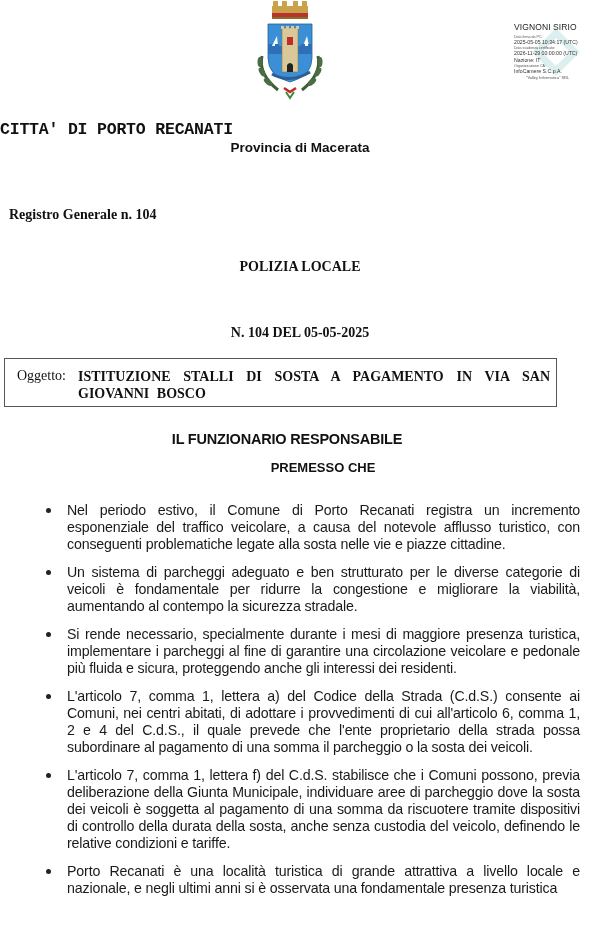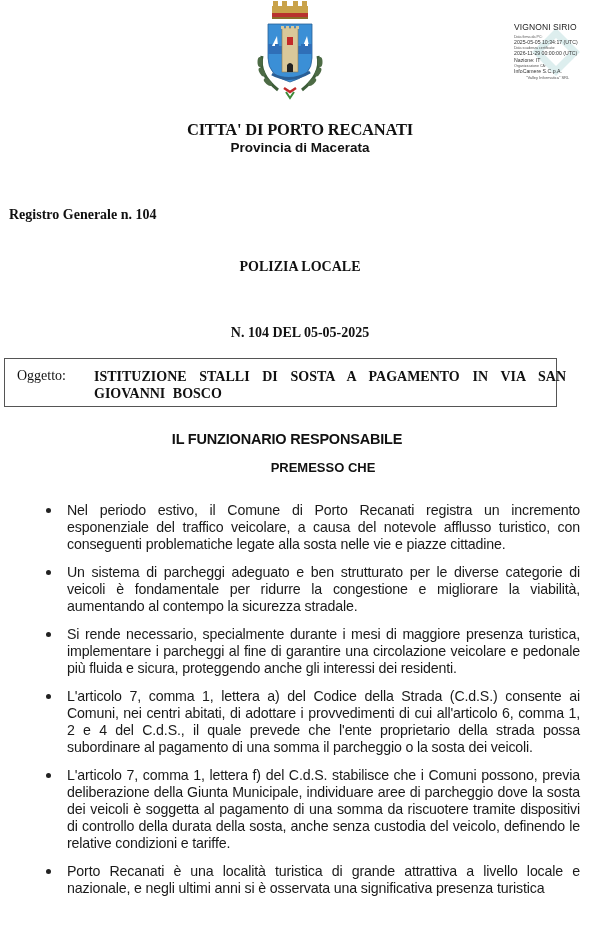--- a/index.html
+++ b/index.html
@@ -11,31 +11,31 @@
 
   
   .stamp { position: absolute; left: 512px; top: 18px; width: 88px; height: 78px; }
   .stamp-watermark { position: absolute; left: 18px; top: 8px; width: 52px; height: 52px; opacity: 0.18; }
   .stamp-name { position: absolute; left: 2px; top: 4px; font-family: "Liberation Sans", sans-serif; font-size: 8.5px; color: #222; letter-spacing: 0.1px; white-space: nowrap; }
   .stamp-line { position: absolute; left: 2px; font-family: "Liberation Sans", sans-serif; color: #333; white-space: nowrap; }
   .stamp-lbl { font-size: 3.6px; color: #555; }
   .stamp-val { font-size: 5.2px; }
 
   
-  .city { position: absolute; left: 0; width: 600px; text-align: center; top: 120px; font-family: Liberation Serif, serif; font-weight: bold; font-size: 16.5px; letter-spacing: -0.2px; }
+  .city { position: absolute; left: 0; width: 600px; text-align: left; top: 120px; font-family: Liberation Mono, monospace; font-weight: bold; font-size: 16.5px; letter-spacing: -0.2px; }
   .province { position: absolute; left: 0; width: 600px; text-align: center; top: 140px; font-family: "Liberation Sans", sans-serif; font-weight: bold; font-size: 13.5px; }
 
   .registro { position: absolute; left: 9px; top: 207px; font-family: "Liberation Serif", serif; font-weight: bold; font-size: 14px; }
 
   .ordinanza { position: absolute; left: 0; width: 600px; text-align: center; top: 258px; font-family: "Liberation Serif", serif; font-weight: bold; font-size: 14px; line-height: 17px; }
   .ordnum { position: absolute; left: 0; width: 600px; text-align: center; top: 325px; font-family: "Liberation Serif", serif; font-weight: bold; font-size: 14px; }
 
   .oggetto-box { position: absolute; left: 4px; top: 358px; width: 553px; height: 49px; border: 1px solid #555; box-sizing: border-box; }
   .oggetto-label { position: absolute; left: 12px; top: 9px; font-family: "Liberation Serif", serif; font-weight: normal; font-size: 14px; }
-  .oggetto-text { position: absolute; left: 73px; top: 9px; width: 472px; font-family: "Liberation Serif", serif; font-weight: bold; font-size: 14px; line-height: 17px; text-align: justify; text-align-last: left; word-spacing: 4px; margin-left: 16px; }
+  .oggetto-text { position: absolute; left: 73px; top: 9px; width: 472px; font-family: "Liberation Serif", serif; font-weight: bold; font-size: 14px; line-height: 17px; text-align: justify; text-align-last: left; word-spacing: 4px; }
 
   .funz { position: absolute; left: 0; width: 574px; text-align: center; top: 431px; font-family: "Liberation Sans", sans-serif; font-weight: bold; font-size: 14.5px; letter-spacing: -0.2px; }
   .premesso { position: absolute; left: 0; width: 574px; text-align: center; top: 460px; font-family: "Liberation Sans", sans-serif; font-weight: bold; font-size: 13px; padding-left: 36px; }
 
   .list { position: absolute; left: 0; top: 487px; width: 600px; margin: 15px; padding: 0; list-style: none; }
   .item { position: relative; margin: 0 0 11px 0; }
   .bullet { position: absolute; left: 31px; top: 6px; width: 5px; height: 5px; border-radius: 50%; background: #222; }
   .item-text { margin-left: 52px; width: 513px; font-family: "Liberation Sans", sans-serif; font-size: 14.2px; line-height: 17px; text-align: justify; letter-spacing: -0.15px; color: #1a1a1a; }
 </style>
 </head>
@@ -139,17 +139,17 @@
     <li class="item">
       <span class="bullet"></span>
       <div class="item-text">L'articolo 7, comma 1, lettera a) del Codice della Strada (C.d.S.) consente ai Comuni, nei centri abitati, di adottare i provvedimenti di cui all'articolo 6, comma 1, 2 e 4 del C.d.S., il quale prevede che l'ente proprietario della strada possa subordinare al pagamento di una somma il parcheggio o la sosta dei veicoli.</div>
     </li>
     <li class="item">
       <span class="bullet"></span>
       <div class="item-text">L'articolo 7, comma 1, lettera f) del C.d.S. stabilisce che i Comuni possono, previa deliberazione della Giunta Municipale, individuare aree di parcheggio dove la sosta dei veicoli è soggetta al pagamento di una somma da riscuotere tramite dispositivi di controllo della durata della sosta, anche senza custodia del veicolo, definendo le relative condizioni e tariffe.</div>
     </li>
     <li class="item">
       <span class="bullet"></span>
-      <div class="item-text">Porto Recanati è una località turistica di grande attrattiva a livello locale e nazionale, e negli ultimi anni si è osservata una significativa presenza turistica</div>
+      <div class="item-text">Porto Recanati è una località turistica di grande attrattiva a livello locale e nazionale, e negli ultimi anni si è osservata una fondamentale presenza turistica</div>
     </li>
   </ul>
 
 </div>
 
 </body></html>

